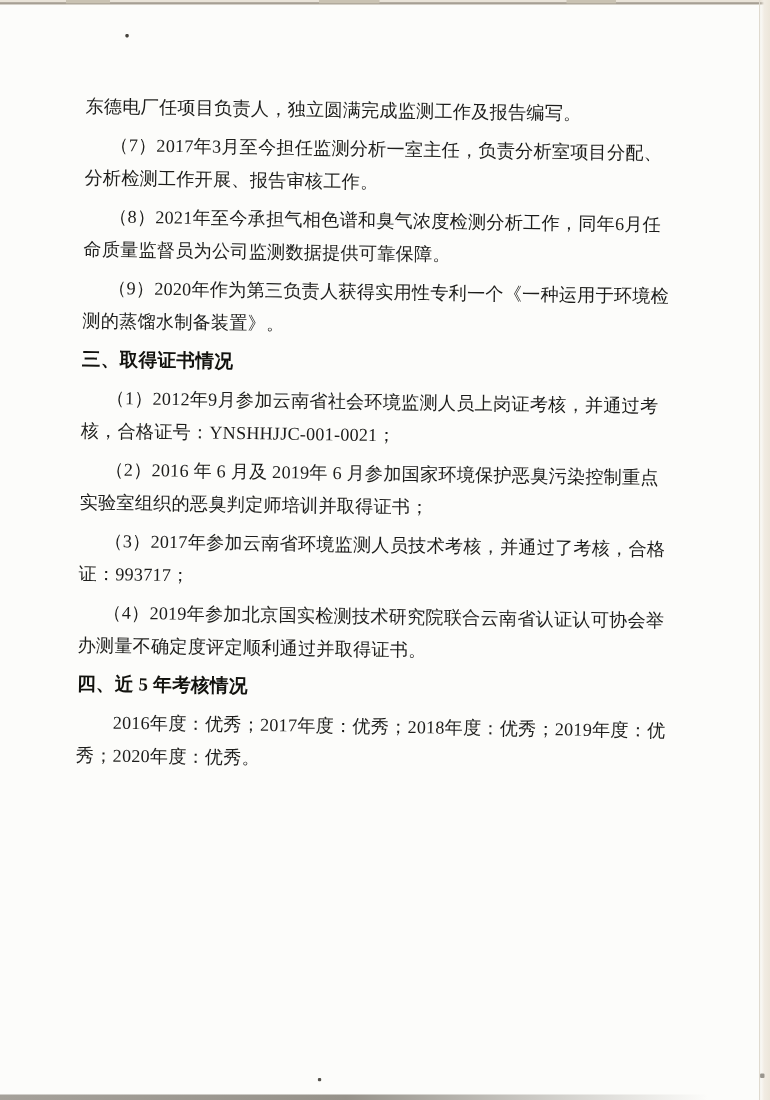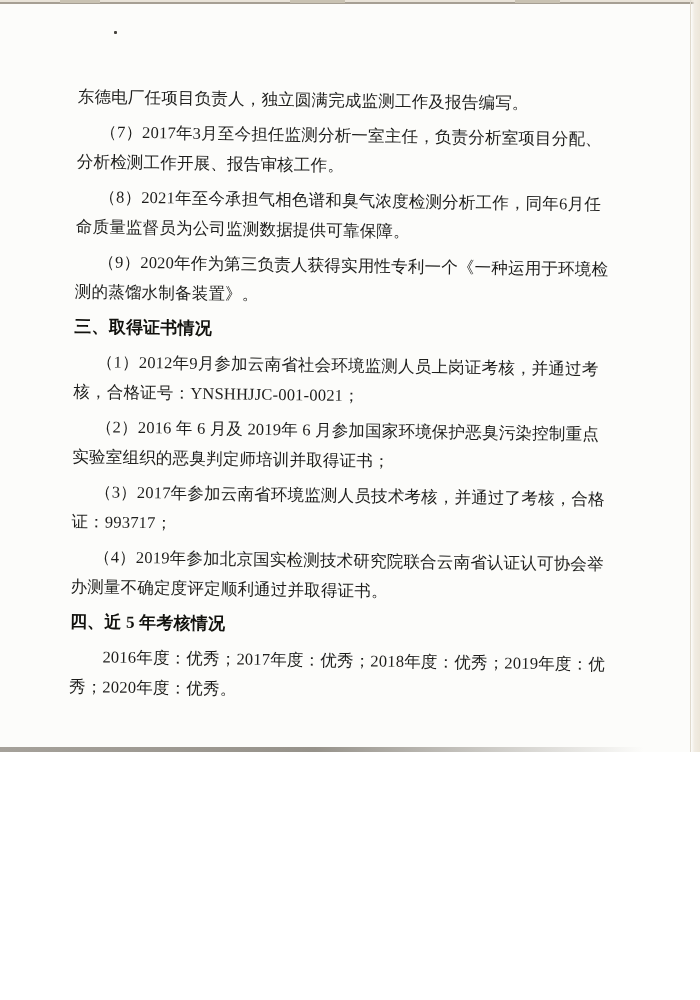--- a/index.html
+++ b/index.html
@@ -1,21 +1,21 @@
 <!DOCTYPE html>
 <html><head>
 <meta charset="utf-8">
 <style>
   html, body { margin: 0; padding: 0; }
   body { background: #ffffff; }
 
   .page {
     position: relative;
     width: 700px;
-    height: 752px;
+    height: 1000px;
     background: #fcfcfa;
     overflow: hidden;
     font-family: "Liberation Serif", "DejaVu Serif", serif;
   }
 
   
   .top-strip {
     position: absolute; left: 0; top: 0; width: 700px; height: 4px;
     background: #e9e3d8;
     border-bottom: 2px solid #a69f93;

